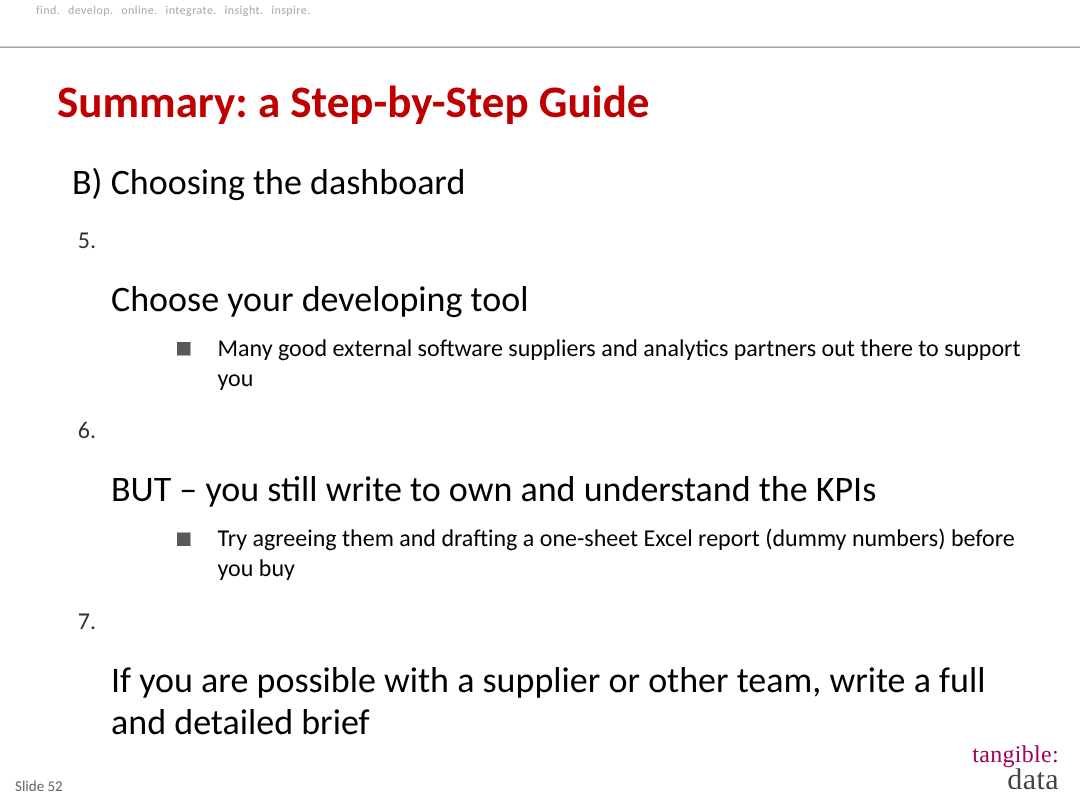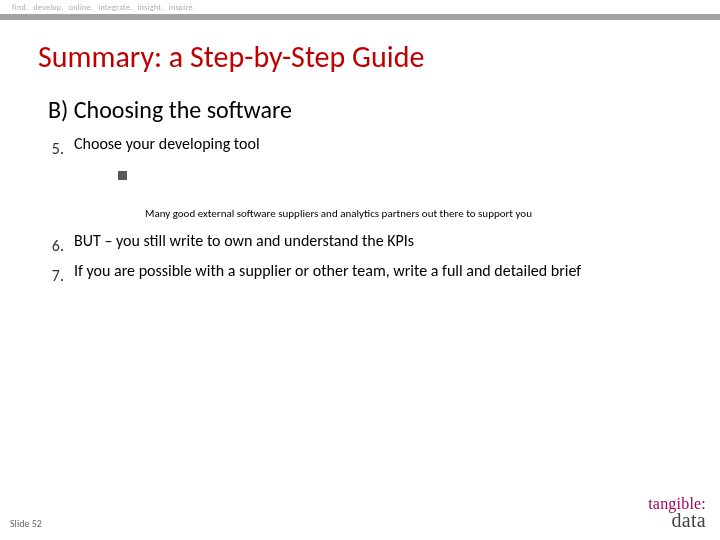--- a/index.html
+++ b/index.html
@@ -4,32 +4,32 @@
 <style>
   * { box-sizing: border-box; margin: 0; padding: 0; }
   html, body { width: 720px; height: 540px; }
   body {
     font-family: Calibri, "Segoe UI", Arial, sans-serif;
     background: #fff;
     color: #000;
     position: relative;
   }
   .topbar {
-    height: 20px;
-    padding: 2px 8px 0 12px;
+    height: 32px;
+    padding: 2px 8px 0 24px;
     font-size: 8px;
     letter-spacing: 0.3px;
     color: #aaa;
-    border-bottom: 6px solid #a3a3a3;
+    border-bottom: 1px solid #a3a3a3;
   }
   .topbar .w { display: inline-block; margin-right: 3px; }
   .title {
     color: #c00000;
     font-size: 30px;
-    font-weight: 400;
+    font-weight: 700;
     padding: 18px 0 6px 38px;
   }
   .section {
     font-size: 24px;
     font-weight: 400;
     padding: 14px 0 4px 48px;
   }
   .content { padding: 6px 28px 0 40px; }
   ol.main { list-style: none; }
   ol.main > li { margin-bottom: 6px; }
@@ -37,43 +37,43 @@
   .num {
     width: 34px;
     flex: 0 0 34px;
     text-align: right;
     padding-right: 10px;
     font-size: 16px;
     color: #333;
     padding-top: 5px;
   }
   .head {
-    font-size: 16px;
+    font-size: 24px;
     line-height: 1.2;
     flex: 1;
     padding-right: 8px;
+    margin-top: 40px;
   }
   ul.sub {
     list-style: none;
     margin: 8px 0 10px 78px;
   }
   ul.sub > li { display: flex; align-items: flex-start; margin-bottom: 6px; }
   .bullet {
     width: 9px; height: 9px;
     background: #595959;
     flex: 0 0 9px;
     margin-top: 5px;
     margin-right: 18px;
   }
   .bt {
-    font-size: 11px;
+    font-size: 16px;
     line-height: 1.25;
     flex: 1;
     padding-right: 10px;
-    margin-top: 41px;
   }
   .footer {
     position: absolute;
     left: 10px;
     bottom: 10px;
     font-size: 10px;
     color: #666;
   }
   .logo {
     position: absolute;
@@ -93,41 +93,47 @@
 <div class="topbar">
   <span class="w">find.</span>
   <span class="w">develop.</span>
   <span class="w">online.</span>
   <span class="w">integrate.</span>
   <span class="w">insight.</span>
   <span class="w">inspire.</span>
 </div>
 
 <h1 class="title">Summary: a Step-by-Step Guide</h1>
-<h2 class="section">B) Choosing the software</h2>
+<h2 class="section">B) Choosing the dashboard</h2>
 
 <div class="content">
   <ol class="main">
     <li>
       <div class="num-row">
         <div class="num">5.</div>
         <div class="head">Choose your developing tool</div>
       </div>
       <ul class="sub">
         <li>
           <span class="bullet"></span>
           <span class="bt">Many good external software suppliers and analytics partners out there to support you</span>
         </li>
       </ul>
     </li>
     <li>
       <div class="num-row">
         <div class="num">6.</div>
         <div class="head">BUT – you still write to own and understand the KPIs</div>
       </div>
+      <ul class="sub">
+        <li>
+          <span class="bullet"></span>
+          <span class="bt">Try agreeing them and drafting a one-sheet Excel report (dummy numbers) before you buy</span>
+        </li>
+      </ul>
     </li>
     <li>
       <div class="num-row">
         <div class="num">7.</div>
         <div class="head">If you are possible with a supplier or other team, write a full and detailed brief</div>
       </div>
     </li>
   </ol>
 </div>
 

